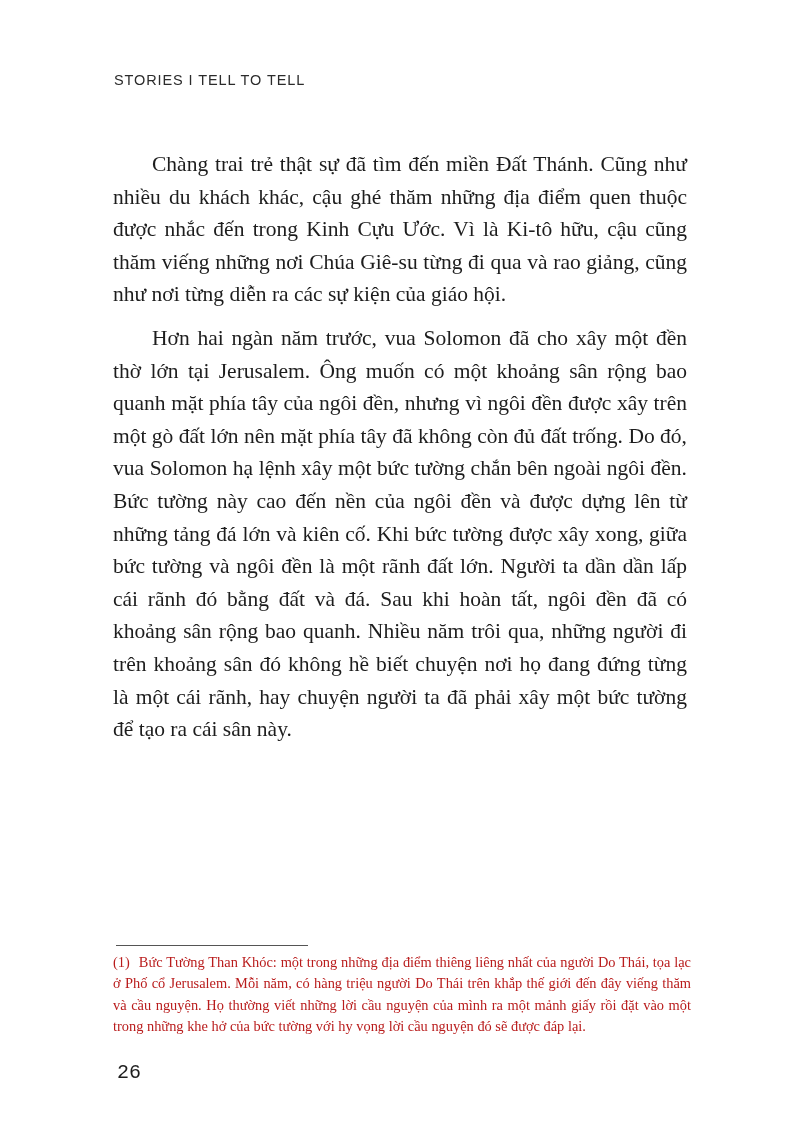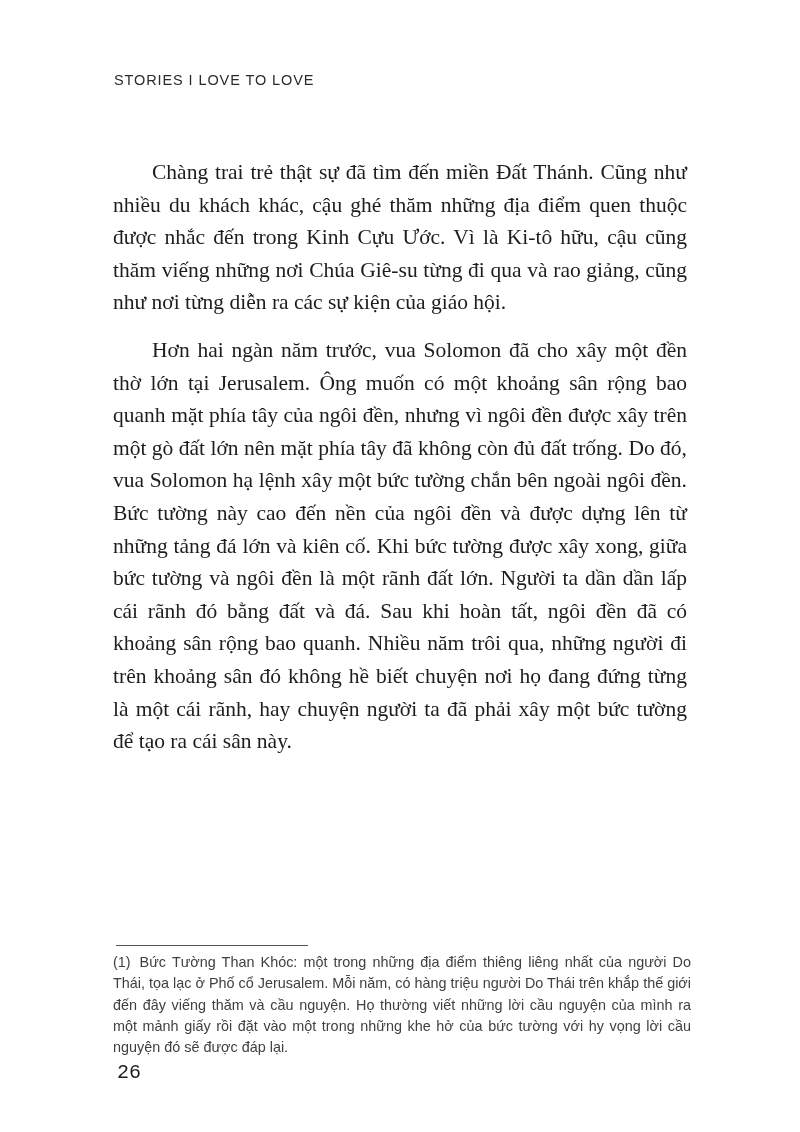--- a/index.html
+++ b/index.html
@@ -29,21 +29,21 @@
     left: 113px;
     top: 141px;
     width: 574px;
     font-family: "Liberation Serif", serif;
     font-size: 21.5px;
     line-height: 32.6px;
     color: #1d1d1d;
     text-align: justify;
   }
   .body-copy p {
-    margin: 15px 0 11px 0;
+    margin: 7px 0 11px 0;
     text-indent: 39px;
   }
   .body-copy sup {
     font-size: 0.6em;
     line-height: 0;
     vertical-align: super;
     letter-spacing: 0;
   }
   .footnote-rule {
     position: absolute;
@@ -51,44 +51,44 @@
     top: 945px;
     width: 192px;
     height: 0;
     border-top: 1px solid #555555;
   }
   .footnote {
     position: absolute;
     left: 113px;
     top: 952px;
     width: 578px;
-    font-family: Liberation Sans, sans-serif;
+    font-family: Liberation Serif, serif;
     font-size: 14.4px;
     line-height: 21.3px;
-    color: #404040;
+    color: #b91c1c;
     text-align: justify;
   }
   .footnote .footnote-marker {
     padding-right: 9px;
   }
   .page-number {
     position: absolute;
     left: 117px;
     top: 1061px;
     font-family: Liberation Mono, monospace;
     font-size: 20px;
     color: #1e1e1e;
   }
 </style>
 </head>
 <body>
 
 <div class="page">
 
-  <div class="running-header">STORIES I LOVE TO LOVE</div>
+  <div class="running-header">STORIES I TELL TO TELL</div>
 
   <div class="body-copy">
     <p>Chàng trai trẻ thật sự đã tìm đến miền Đất Thánh. Cũng như nhiều du khách khác, cậu ghé thăm những địa điểm quen thuộc được nhắc đến trong Kinh Cựu Ước. Vì là Ki-tô hữu, cậu cũng thăm viếng những nơi Chúa Giê-su từng đi qua và rao giảng, cũng như nơi từng diễn ra các sự kiện của giáo hội.</p>
 
 
     <p>Hơn hai ngàn năm trước, vua Solomon đã cho xây một đền thờ lớn tại Jerusalem. Ông muốn có một khoảng sân rộng bao quanh mặt phía tây của ngôi đền, nhưng vì ngôi đền được xây trên một gò đất lớn nên mặt phía tây đã không còn đủ đất trống. Do đó, vua Solomon hạ lệnh xây một bức tường chắn bên ngoài ngôi đền. Bức tường này cao đến nền của ngôi đền và được dựng lên từ những tảng đá lớn và kiên cố. Khi bức tường được xây xong, giữa bức tường và ngôi đền là một rãnh đất lớn. Người ta dần dần lấp cái rãnh đó bằng đất và đá. Sau khi hoàn tất, ngôi đền đã có khoảng sân rộng bao quanh. Nhiều năm trôi qua, những người đi trên khoảng sân đó không hề biết chuyện nơi họ đang đứng từng là một cái rãnh, hay chuyện người ta đã phải xây một bức tường để tạo ra cái sân này.</p>
   </div>
 
   <div class="footnote-rule"></div>
 

